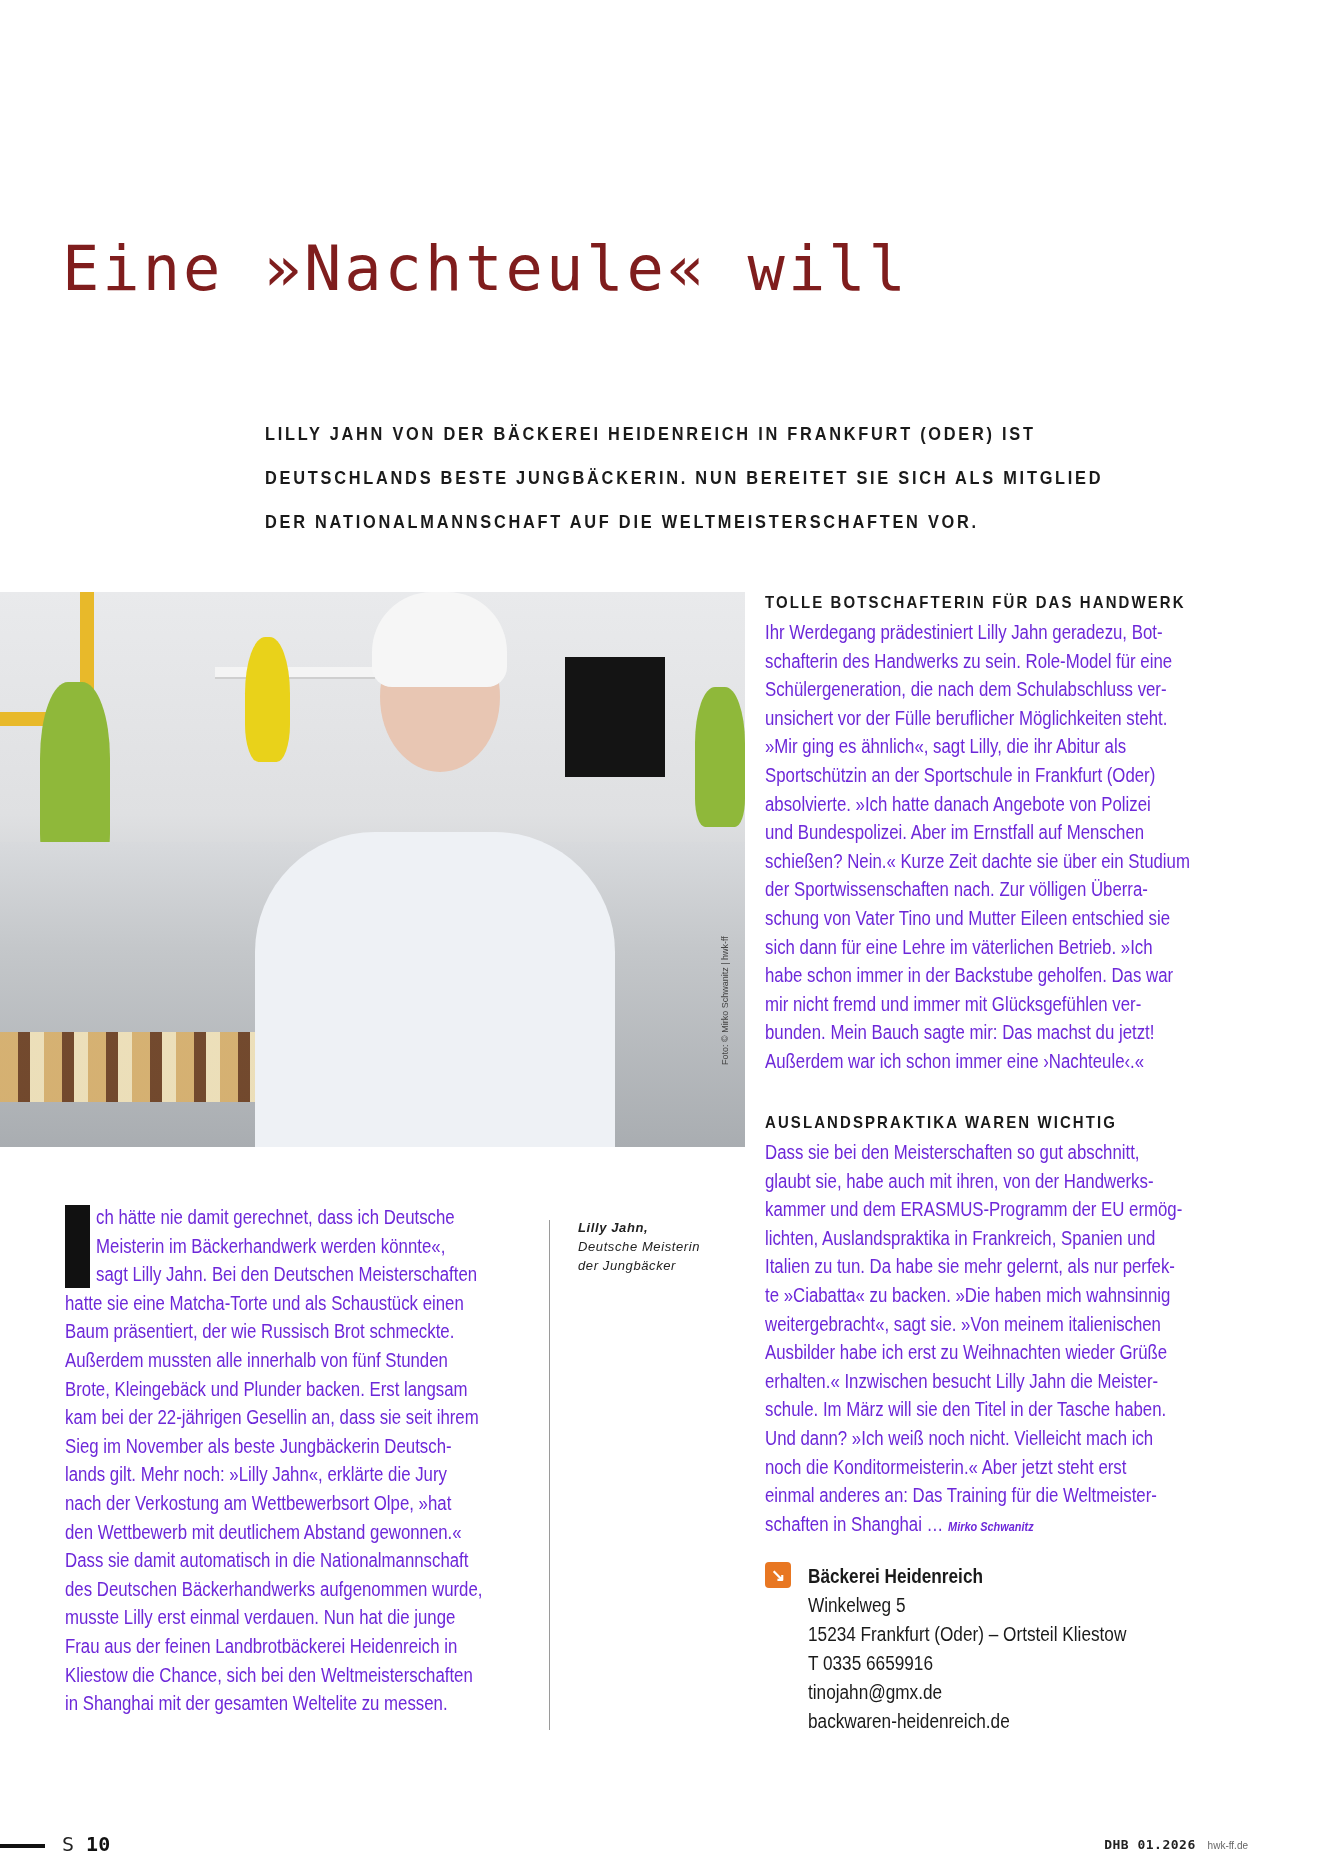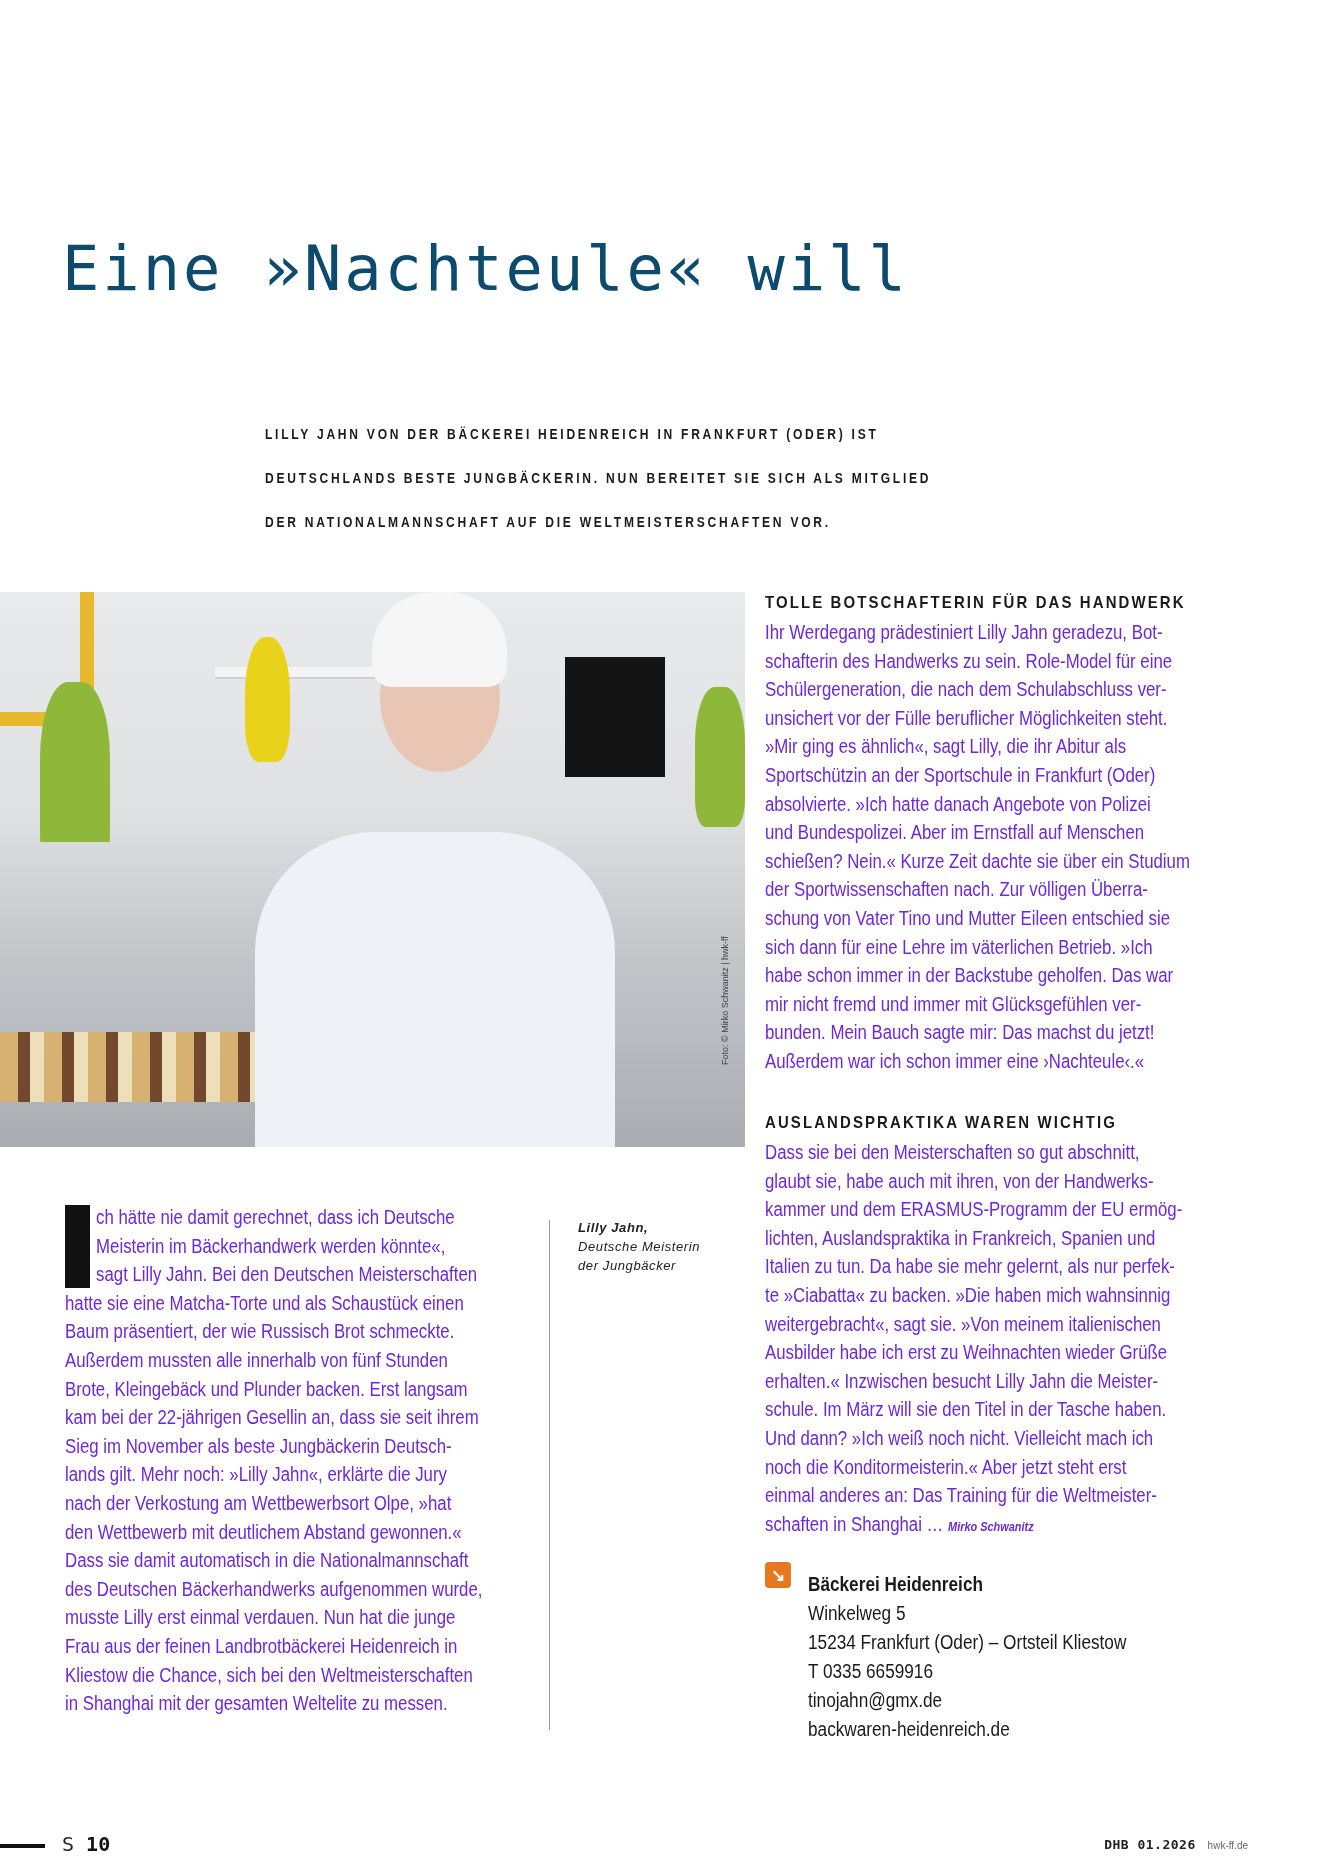--- a/index.html
+++ b/index.html
@@ -1,21 +1,21 @@
 <!DOCTYPE html>
 <html><head>
   <meta charset="utf-8">
   <style>
     html, body { margin: 0; padding: 0; background: #ffffff; }
     body { width: 1326px; height: 1875px; position: relative; overflow: hidden; color: #1a1a1a; font-family: "Liberation Sans", sans-serif; }
 
-    .headline { position: absolute; left: 62px; top: 235px; font-family: "DejaVu Sans Mono", monospace; font-size: 62px; line-height: 68px; letter-spacing: 3px; color: #0c4a6e; margin: 0; font-weight: normal; }
+    .headline { position: absolute; left: 62px; top: 235px; font-family: "DejaVu Sans Mono", monospace; font-size: 62px; line-height: 68px; letter-spacing: 3px; color: #7f1d1d; margin: 0; font-weight: normal; }
     .headline span { display: block; }
 
-    .lede { position: absolute; left: 265px; top: 412px; width: 900px; font-family: "Liberation Sans Narrow", "Liberation Sans", sans-serif; font-weight: bold; font-size: 14px; line-height: 44px; letter-spacing: 3.2px; text-transform: uppercase; color: #1a1a1a; }
+    .lede { position: absolute; left: 265px; top: 412px; width: 900px; font-family: "Liberation Sans Narrow", "Liberation Sans", sans-serif; font-weight: bold; font-size: 19px; line-height: 44px; letter-spacing: 3.2px; text-transform: uppercase; color: #1a1a1a; }
     .lede span { display: block; white-space: nowrap; transform: scaleX(0.86); transform-origin: left; }
 
     .photo { position: absolute; left: 0; top: 592px; width: 745px; height: 555px; overflow: hidden; background: linear-gradient(180deg, #e9eaec 0%, #dfe0e2 40%, #c9cccf 60%, #b9bcc0 100%); }
     .photo .shelf { position: absolute; left: 215px; top: 75px; width: 160px; height: 10px; background: #f4f4f4; border-bottom: 2px solid #cfcfcf; }
     .photo .bunny-yellow { position: absolute; left: 245px; top: 45px; width: 45px; height: 125px; background: #e9d21a; border-radius: 45% 45% 30% 30%; }
     .photo .bunny-green { position: absolute; left: 40px; top: 90px; width: 70px; height: 190px; background: #8fb83a; border-radius: 40% 40% 20% 20%; }
     .photo .bunny-green2 { position: absolute; left: 695px; top: 95px; width: 50px; height: 140px; background: #8fb83a; border-radius: 40% 40% 20% 20%; }
     .photo .bag { position: absolute; left: 565px; top: 65px; width: 100px; height: 120px; background: #141414; }
     .photo .yellow-deco { position: absolute; left: 0; top: 0; width: 80px; height: 120px; border: 14px solid #e8b92a; border-left: none; border-top: none; }
     .photo .counter { position: absolute; left: 0; top: 250px; width: 745px; height: 305px; background: linear-gradient(180deg, #d8dadd 0%, #c4c7ca 35%, #a9adb1 100%); }
@@ -30,21 +30,21 @@
     .subhead { font-weight: bold; font-size: 17px; letter-spacing: 2.4px; text-transform: uppercase; margin: 0 0 2px 0; line-height: 26px; white-space: nowrap; transform: scaleX(0.88); transform-origin: left; }
     .body-text { font-family: Liberation Sans, sans-serif; font-size: 20px; line-height: 28.6px; text-align: justify; color: #6d28d9; }
     .body-text .ln { display: block; white-space: nowrap; transform: scaleX(0.84); transform-origin: left; }
 
     .sec2 { position: absolute; left: 765px; top: 1110px; width: 480px; }
 
     .byline { font-style: italic; font-weight: bold; font-size: 13px; }
 
     .contact { position: absolute; left: 765px; top: 1562px; width: 480px; }
     .contact-icon { position: absolute; left: 0; top: 0; width: 26px; height: 26px; background: #e87722; border-radius: 4px; display: flex; align-items: center; justify-content: center; color: #fff; font-size: 17px; font-weight: bold; }
-    .contact-lines { position: absolute; left: 43px; top: 8px; font-family: "Liberation Sans Narrow", "Liberation Sans", sans-serif; font-size: 20px; line-height: 29px; }
+    .contact-lines { position: absolute; left: 43px; top: 0; font-family: "Liberation Sans Narrow", "Liberation Sans", sans-serif; font-size: 20px; line-height: 29px; }
     .contact-lines .ln { display: block; white-space: nowrap; transform: scaleX(0.86); transform-origin: left; }
     .contact-lines .name { font-weight: bold; }
 
     .col-left { position: absolute; left: 65px; top: 1203px; width: 475px; }
     .dropcap { position: absolute; left: 0; top: 2px; width: 25px; height: 83px; background: #111; }
     .col-left .body-text .ln.indent { padding-left: 37px; }
 
     .divider-v { position: absolute; left: 549px; top: 1220px; width: 1px; height: 510px; background: #9a9a9a; }
 
     .pullquote { position: absolute; left: 562px; top: 1214px; width: 200px; }

